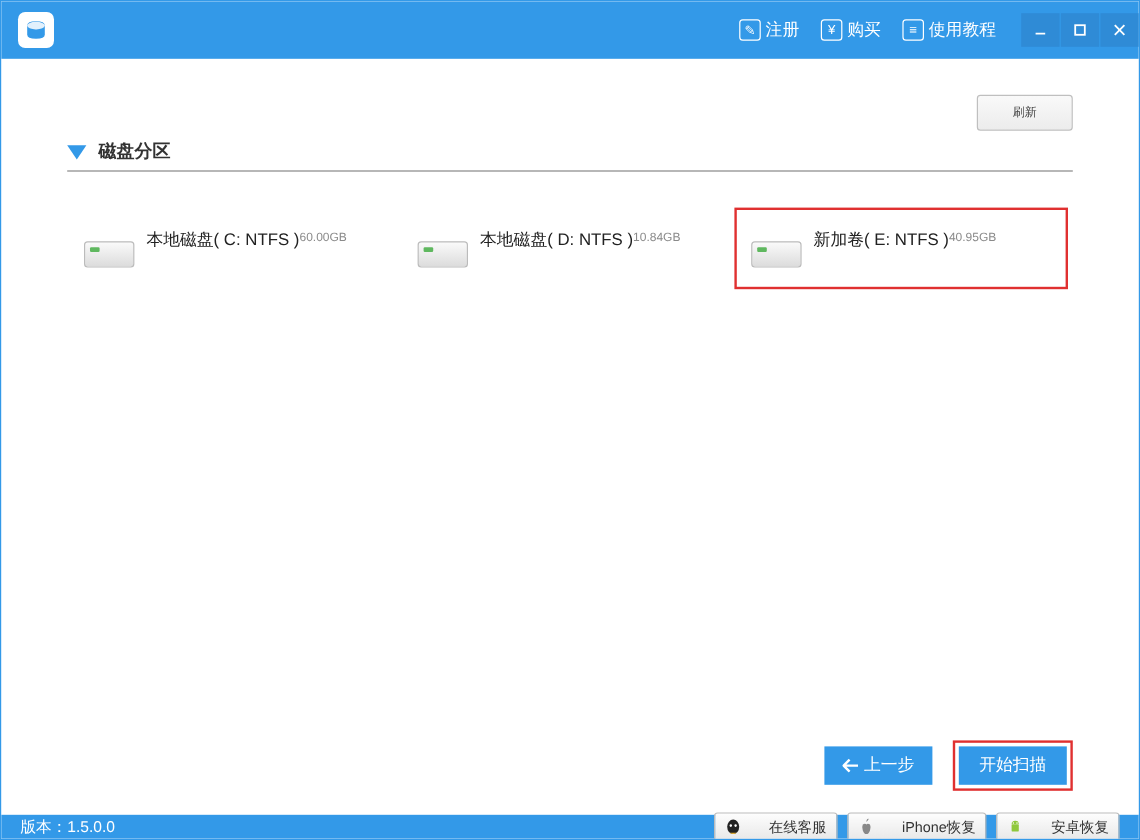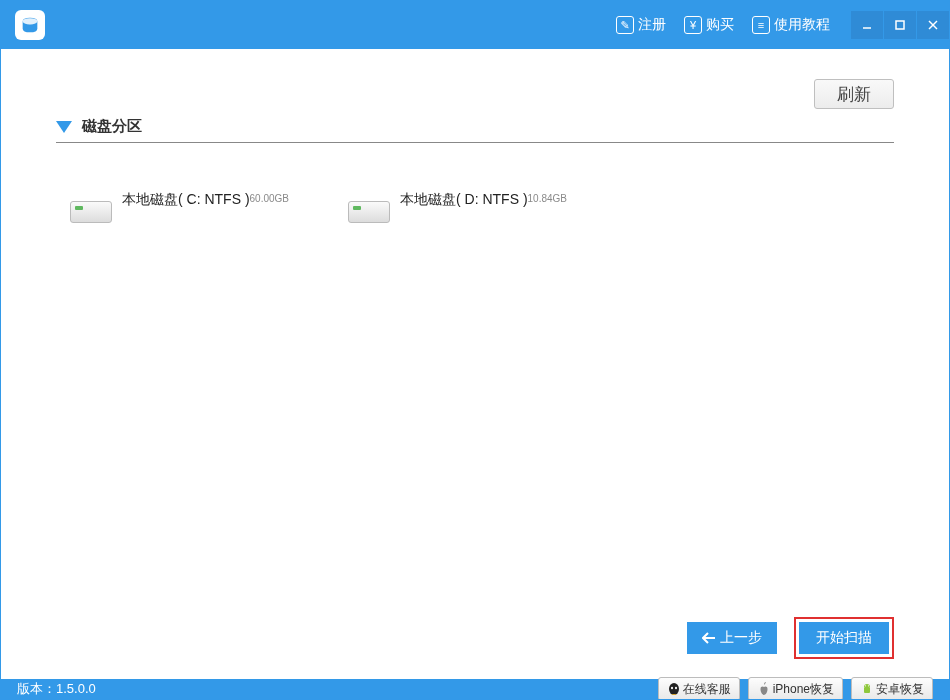--- a/index.html
+++ b/index.html
@@ -13,21 +13,21 @@
     .titlebar-actions { display: flex; align-items: center; gap: 18px; margin-right: 20px; }
     .titlebar-action { display: flex; align-items: center; gap: 4px; font-size: 14px; cursor: pointer; }
     .titlebar-action-icon { width: 18px; height: 18px; border: 1.5px solid #fff; border-radius: 3px; display: flex; align-items: center; justify-content: center; font-size: 11px; }
     .window-controls { display: flex; }
     .window-btn { width: 32px; height: 28px; background: #2f8bd6; display: flex; align-items: center; justify-content: center; cursor: pointer; margin-left: 1px; }
     .window-btn svg { width: 12px; height: 12px; stroke: #fff; stroke-width: 1.5; fill: none; }
     
     .content { flex: 1; padding: 30px 55px 20px 55px; display: flex; flex-direction: column; position: relative; }
     
     .refresh-row { display: flex; justify-content: flex-end; margin-bottom: 8px; }
-    .refresh-btn { width: 80px; height: 30px; background: linear-gradient(#f9f9f9,#ececec); border: 1px solid #bfbfbf; border-radius: 3px; font-size: 17px; color: #444; cursor: pointer; }
+    .refresh-btn { width: 80px; height: 30px; background: linear-gradient(#f9f9f9,#ececec); border: 1px solid #bfbfbf; border-radius: 3px; font-size: 10px; color: #444; cursor: pointer; }
     
     .section-header { display: flex; align-items: center; gap: 10px; margin-bottom: 6px; font-weight: bold; }
     .section-arrow { width: 0; height: 0; border-left: 8px solid transparent; border-right: 8px solid transparent; border-top: 12px solid #3399e8; }
     .section-title { font-size: 15px; color: #333; }
     .section-line { height: 1px; background: #888; margin-bottom: 30px; }
     
     .disk-grid { display: flex; gap: 0; }
     .disk-item { width: 278px; display: flex; align-items: flex-start; padding: 16px 12px; border: 2px solid transparent; cursor: pointer; }
     .disk-item.selected { border: 2px solid #e03030; }
     .disk-icon { width: 42px; height: 30px; margin-right: 10px; margin-top: 2px; position: relative; }
@@ -39,21 +39,21 @@
     
     .nav-row { position: absolute; bottom: 20px; right: 55px; display: flex; gap: 12px; align-items: center; }
     .nav-wrap { border: 2px solid transparent; padding: 3px; }
     .nav-wrap.highlight { border: 2px solid #e03030; }
     .nav-btn { width: 90px; height: 32px; background: #3399e8; color: #fff; border: none; font-size: 14px; display: flex; align-items: center; justify-content: center; gap: 4px; cursor: pointer; }
     .nav-btn svg { width: 14px; height: 12px; fill: #fff; }
     
     .footer { height: 20px; background: #3399e8; display: flex; align-items: center; padding: 0 16px; color: #fff; font-size: 13px; }
     .footer-spacer { flex: 1; }
     .footer-btns { display: flex; gap: 8px; }
-    .footer-btn { height: 24px; padding: 0 8px; background: linear-gradient(#fdfdfd,#e8e8e8); border: 1px solid #bcbcbc; border-radius: 3px; display: flex; align-items: center; gap: 2px; font-size: 12px; color: #333; cursor: pointer; }
+    .footer-btn { height: 24px; padding: 0 8px; background: linear-gradient(#fdfdfd,#e8e8e8); border: 1px solid #bcbcbc; border-radius: 3px; display: flex; align-items: center; gap: 23px; font-size: 12px; color: #333; cursor: pointer; }
     .footer-icon { width: 14px; height: 14px; display: inline-flex; align-items: center; justify-content: center; }
   </style>
 </head>
 <body>
 
 <div class="titlebar">
   <div class="app-logo">
     <svg viewBox="0 0 24 24">
         <path fill="#3399e8" d="M4 8 Q4 4 12 4 Q20 4 20 8 L20 16 Q20 20 12 20 Q4 20 4 16 Z"></path>
         <ellipse cx="12" cy="8" rx="8" ry="3.5" fill="#fff"></ellipse>
@@ -117,20 +117,29 @@
     </div>
     <div class="disk-item">
       <div class="disk-icon">
           <div class="disk-icon-body"></div>
         </div>
       <div class="disk-text">
         <div class="disk-name">本地磁盘( D: NTFS )</div>
         <div class="disk-size">10.84GB</div>
       </div>
     </div>
+    <div class="disk-item selected">
+      <div class="disk-icon">
+          <div class="disk-icon-body"></div>
+        </div>
+      <div class="disk-text">
+        <div class="disk-name">新加卷( E: NTFS )</div>
+        <div class="disk-size">40.95GB</div>
+      </div>
+    </div>
   </div>
 
   <div class="nav-row">
     <div class="nav-wrap">
       <button class="nav-btn">
         <svg viewBox="0 0 14 12">
             <path d="M6 1 L1 6 L6 11 M1 6 L13 6" stroke="#fff" stroke-width="2" fill="none"></path>
           </svg>
         <span>上一步</span>
       </button>

